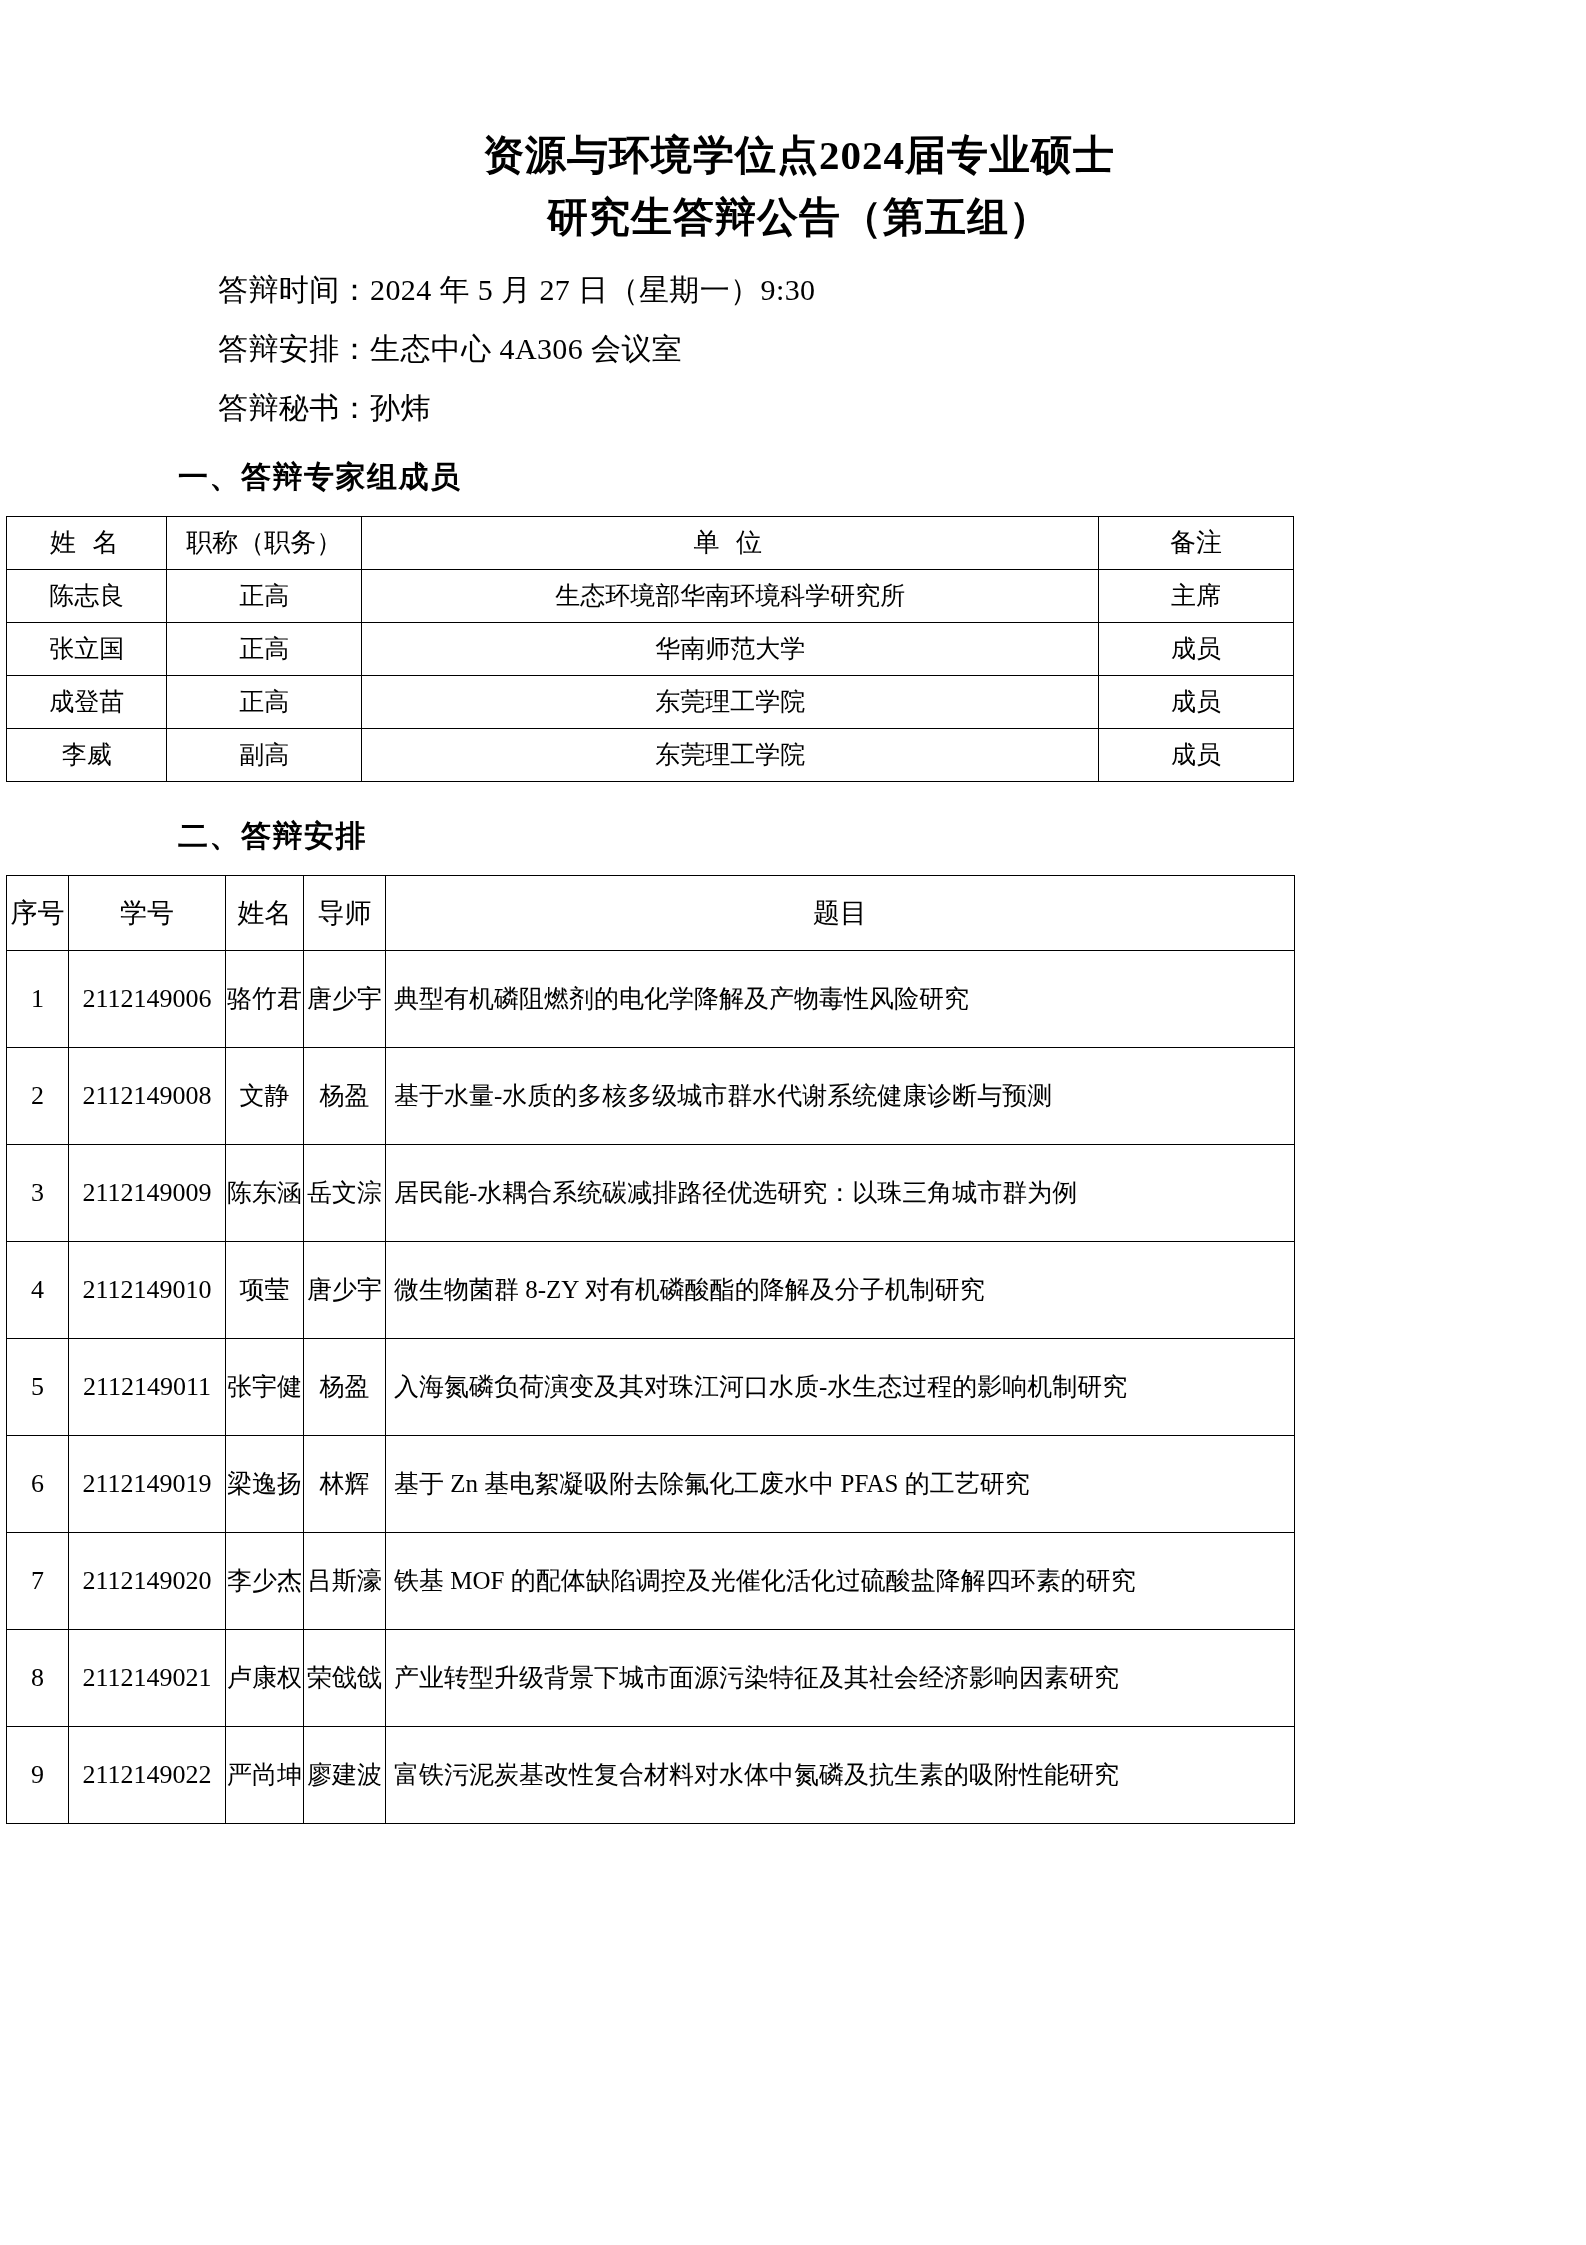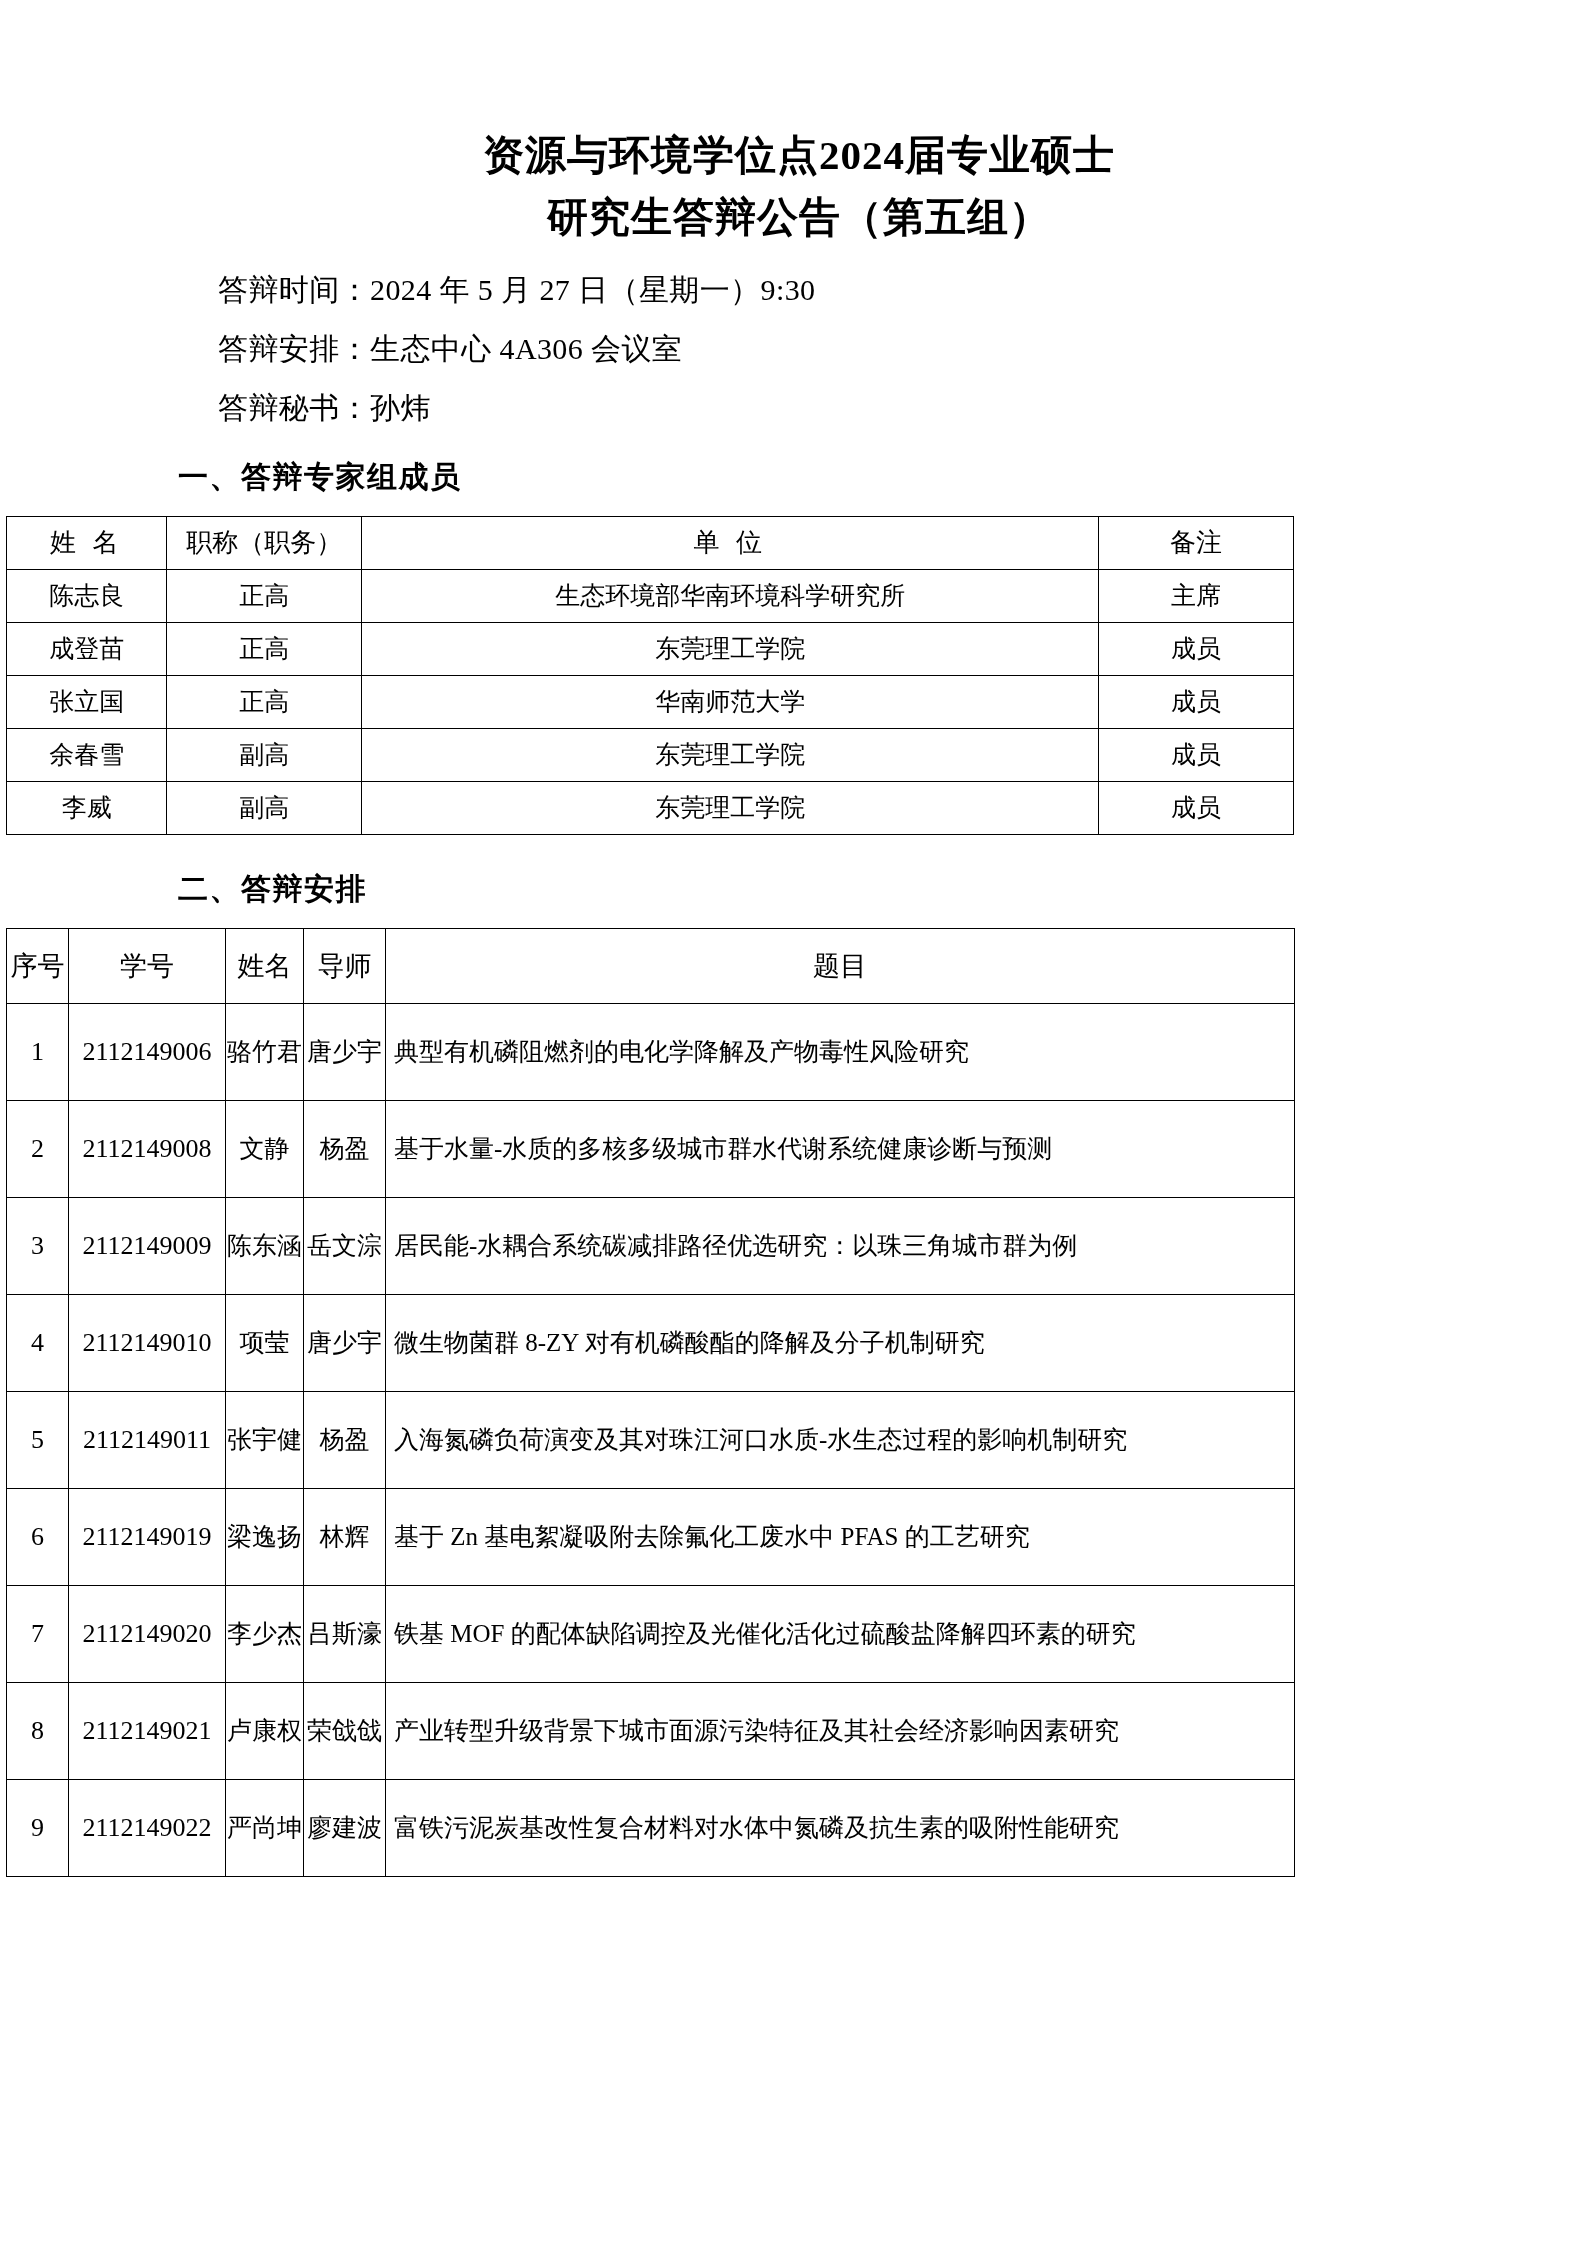--- a/index.html
+++ b/index.html
@@ -133,34 +133,28 @@
       </tr>
     </thead>
     <tbody>
       <tr>
         <td>陈志良</td>
         <td>正高</td>
         <td>生态环境部华南环境科学研究所</td>
         <td>主席</td>
       </tr>
       <tr>
-        <td>成登苗</td>
-        <td>正高</td>
-        <td>东莞理工学院</td>
-        <td>成员</td>
-      </tr>
-      <tr>
         <td>张立国</td>
         <td>正高</td>
         <td>华南师范大学</td>
         <td>成员</td>
       </tr>
       <tr>
-        <td>余春雪</td>
-        <td>副高</td>
+        <td>成登苗</td>
+        <td>正高</td>
         <td>东莞理工学院</td>
         <td>成员</td>
       </tr>
       <tr>
         <td>李威</td>
         <td>副高</td>
         <td>东莞理工学院</td>
         <td>成员</td>
       </tr>
     </tbody>

